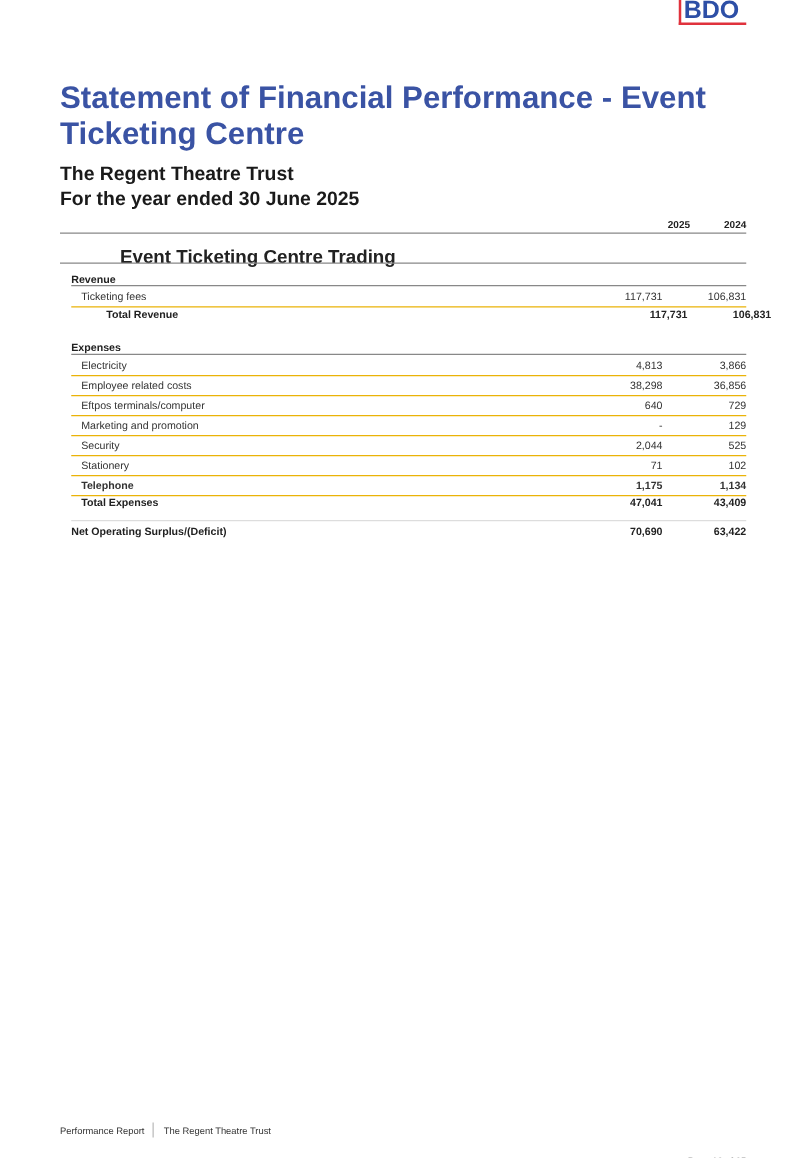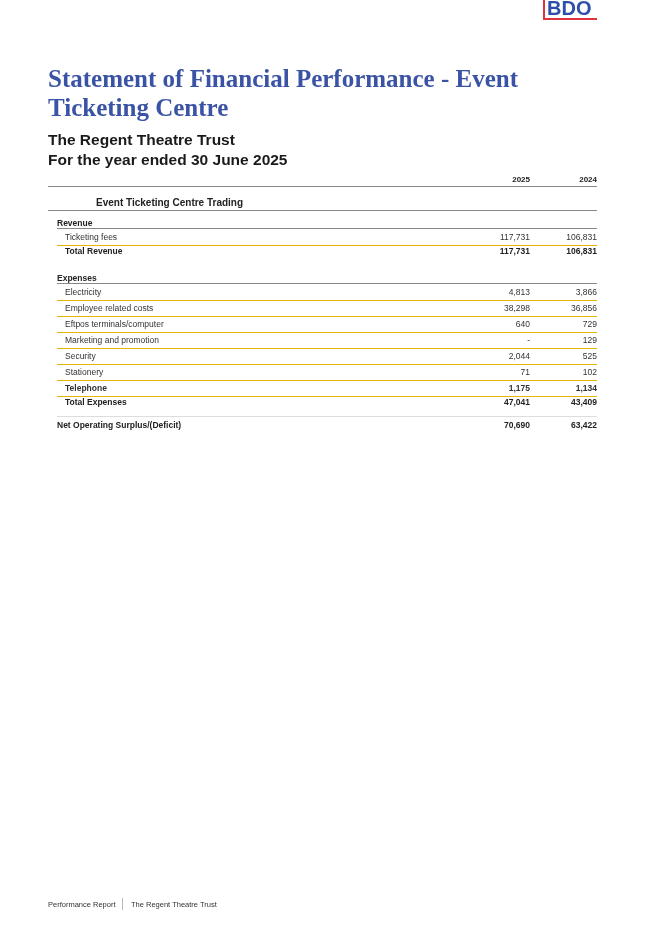--- a/index.html
+++ b/index.html
@@ -3,26 +3,26 @@
 <meta charset="utf-8">
 <style>
   html, body { margin:0; padding:0; background:#fff; }
   body { width:645px; height:926px; position:relative; overflow:hidden;
          font-family:"Liberation Sans", sans-serif; color:#222; }
   .logo { position:absolute; left:543px; top:0; width:54px; height:22px; }
   .logo .bar { position:absolute; left:0; top:0; width:2px; height:20px; background:#e0323c; }
   .logo .under { position:absolute; left:0; top:18px; width:54px; height:2px; background:#e0323c; }
   .logo .txt { position:absolute; left:4px; top:-3px; font-size:20px; font-weight:bold; color:#2d4fa6; letter-spacing:0px; }
   .title { position:absolute; left:48px; top:64px; width:520px; font-size:25px; line-height:29px;
-           font-weight:bold; color:#3a53a4;font-family:Liberation Serif, serif; }
+           font-weight:bold; color:#3a53a4; }
   .sub { position:absolute; left:48px; font-size:15.5px; font-weight:bold; color:#1a1a1a; }
   .sub1 { top:131px; } .sub2 { top:151px; }
   .hdr-year { position:absolute; top:175px; font-size:8px; font-weight:bold; color:#222; text-align:right; width:60px; }
   .hdr-line { position:absolute; left:48px; top:186px; width:549px; height:1px; background:#888; }
-  .sect { position:absolute; left:48px; top:197px; font-size:10px; font-weight:bold; color:#222;padding-left:48px; }
+  .sect { position:absolute; left:48px; top:197px; font-size:15px; font-weight:bold; color:#222;padding-left:48px; }
   .sect-line { position:absolute; left:48px; top:210px; width:549px; height:1px; background:#888; }
   .grp { position:absolute; left:57px; font-size:8.5px; font-weight:bold; color:#222; }
   .grp-line { position:absolute; left:57px; width:540px; height:1px; background:#888; }
   .row { position:absolute; left:57px; width:540px; height:16px; font-size:8.5px; color:#333; }
   .row .lbl { position:absolute; left:8px; top:3px; }
   .row .v25 { position:absolute; right:67px; top:3px; text-align:right; }
   .row .v24 { position:absolute; right:0; top:3px; text-align:right; }
   .row.sep { border-bottom:1px solid #eab308; }
   .row.bold { font-weight:bold; color:#222; }
   .net { left:48px; width:549px; }
@@ -37,36 +37,36 @@
 <div class="logo">
   <div class="bar"></div>
   <div class="txt">BDO</div>
   <div class="under"></div>
 </div>
 
 <div class="title">Statement of Financial Performance - Event Ticketing Centre</div>
 <div class="sub sub1">The Regent Theatre Trust</div>
 <div class="sub sub2">For the year ended 30 June 2025</div>
 
-<div class="hdr-year" style="left:470px;">2025</div>
+<div class="hdr-year" style="left:492px;">2025</div>
 <div class="hdr-year" style="left:537px;">2024</div>
 <div class="hdr-line"></div>
 
 <div class="sect">Event Ticketing Centre Trading</div>
 <div class="sect-line"></div>
 
 <div class="grp" style="top:218px;">Revenue</div>
 <div class="grp-line" style="top:228px;"></div>
 
 <div class="row sep" style="top:229px;">
   <span class="lbl">Ticketing fees</span>
   <span class="v25">117,731</span>
   <span class="v24">106,831</span>
 </div>
-<div class="row bold" style="top:243px;">
+<div class="row bold" style="top:243px;margin-left:20px;">
   <span class="lbl">Total Revenue</span>
   <span class="v25">117,731</span>
   <span class="v24">106,831</span>
 </div>
 
 <div class="grp" style="top:273px;">Expenses</div>
 <div class="grp-line" style="top:283px;"></div>
 
 <div class="row sep" style="top:284px;">
   <span class="lbl">Electricity</span>

